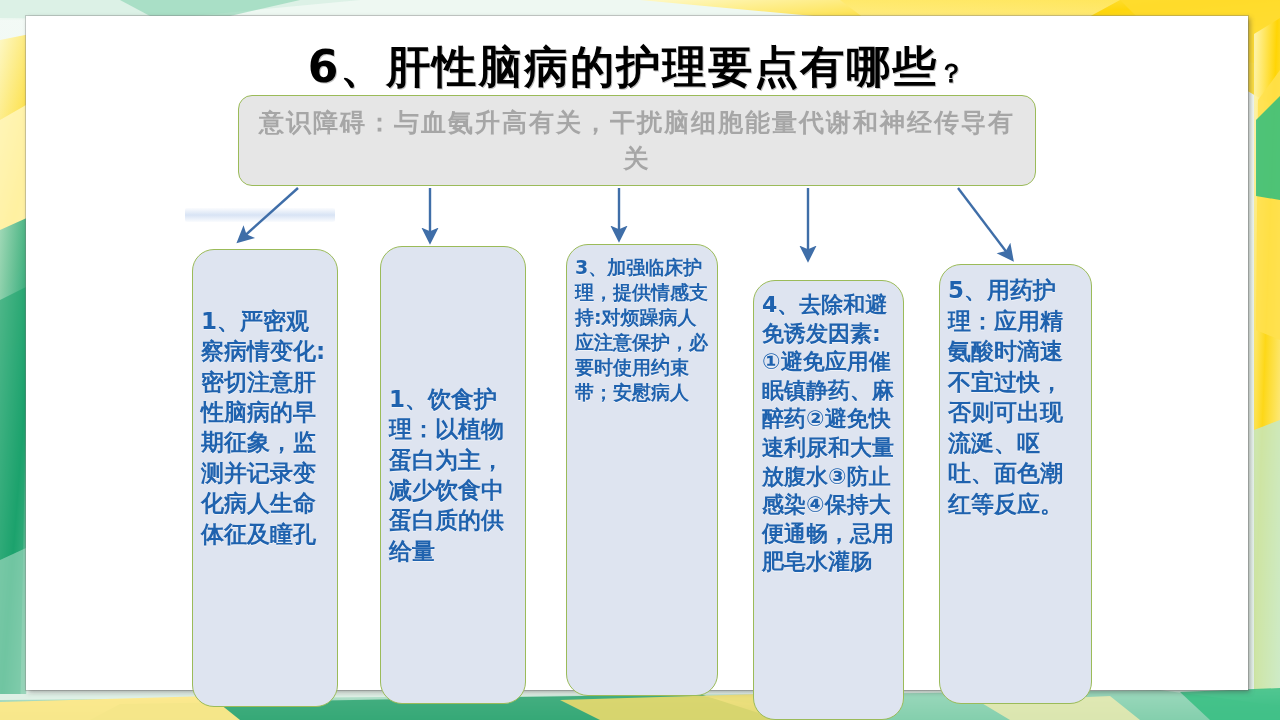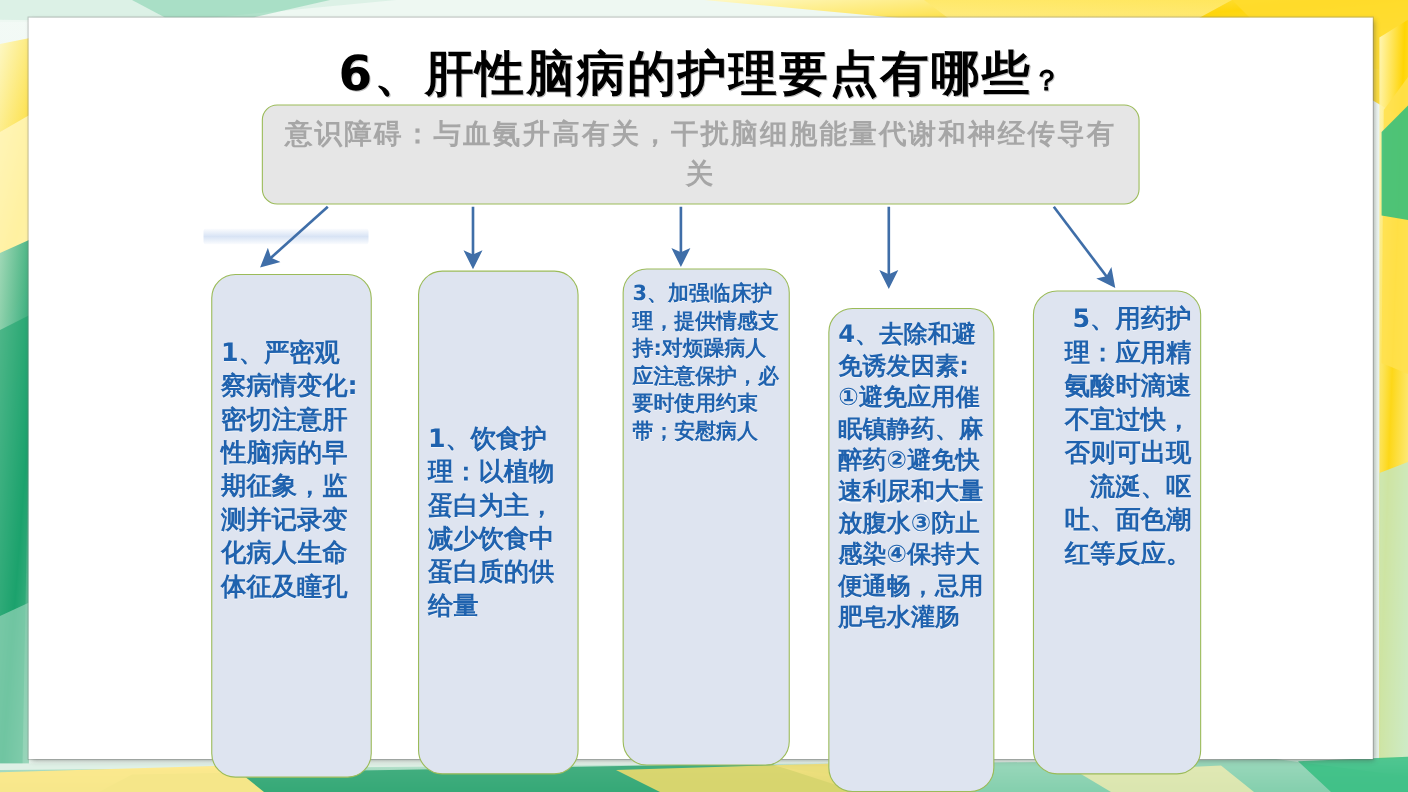--- a/index.html
+++ b/index.html
@@ -37,21 +37,21 @@
     white-space:nowrap;
     text-shadow:1px 1px 0 rgba(0,0,0,.25);
   }
   #title .q{font-size:26px;vertical-align:baseline;}
 
   
   #rootbox{
     position:absolute;left:212px;top:79px;width:798px;height:91px;
     background:#e6e6e6;border:1.6px solid #9bbb59;border-radius:14px;
     display:flex;align-items:center;justify-content:center;
-    box-sizing:border-box;padding:11px 18px;font-family:Liberation Serif, serif;
+    box-sizing:border-box;padding:11px 18px;
   }
   #rootbox .txt{
     color:#a6a6a6;font-weight:bold;font-size:25px;line-height:1.42;
     text-align:center;letter-spacing:2px;
   }
 
   
   #artifact{
     position:absolute;left:159px;top:192px;width:150px;height:14px;
     background:linear-gradient(180deg,rgba(225,233,246,.15),rgba(214,226,244,.95),rgba(230,238,250,.2));
@@ -80,21 +80,21 @@
   
   #leaf-1{left:166px;top:233px;width:146px;height:458px;}
   #leaf-2{left:354px;top:230px;width:146px;height:458px;}
   #leaf-3{left:540px;top:228px;width:152px;height:452px;}
   #leaf-4{left:727px;top:248px;width:151px;height:440px;margin-top:16px;}
   #leaf-5{left:913px;top:248px;width:153px;height:440px;}
 
   #leaf-1 .txt{padding-top:46px;}
   #leaf-3 .txt{font-size:19px;}
   #leaf-4 .txt{font-size:22px;line-height:1.30;}
-  #leaf-5 .txt{font-size:23px;line-height:1.33;text-align:right;}
+  #leaf-5 .txt{font-size:23px;line-height:1.33;}
 </style>
 </head>
 <body>
 
 <div id="slide">
 
   <div class="bg-layer bg-base"></div>
 
   <svg class="bg-layer" viewBox="0 0 1280 720" preserveAspectRatio="none">
     <defs>

